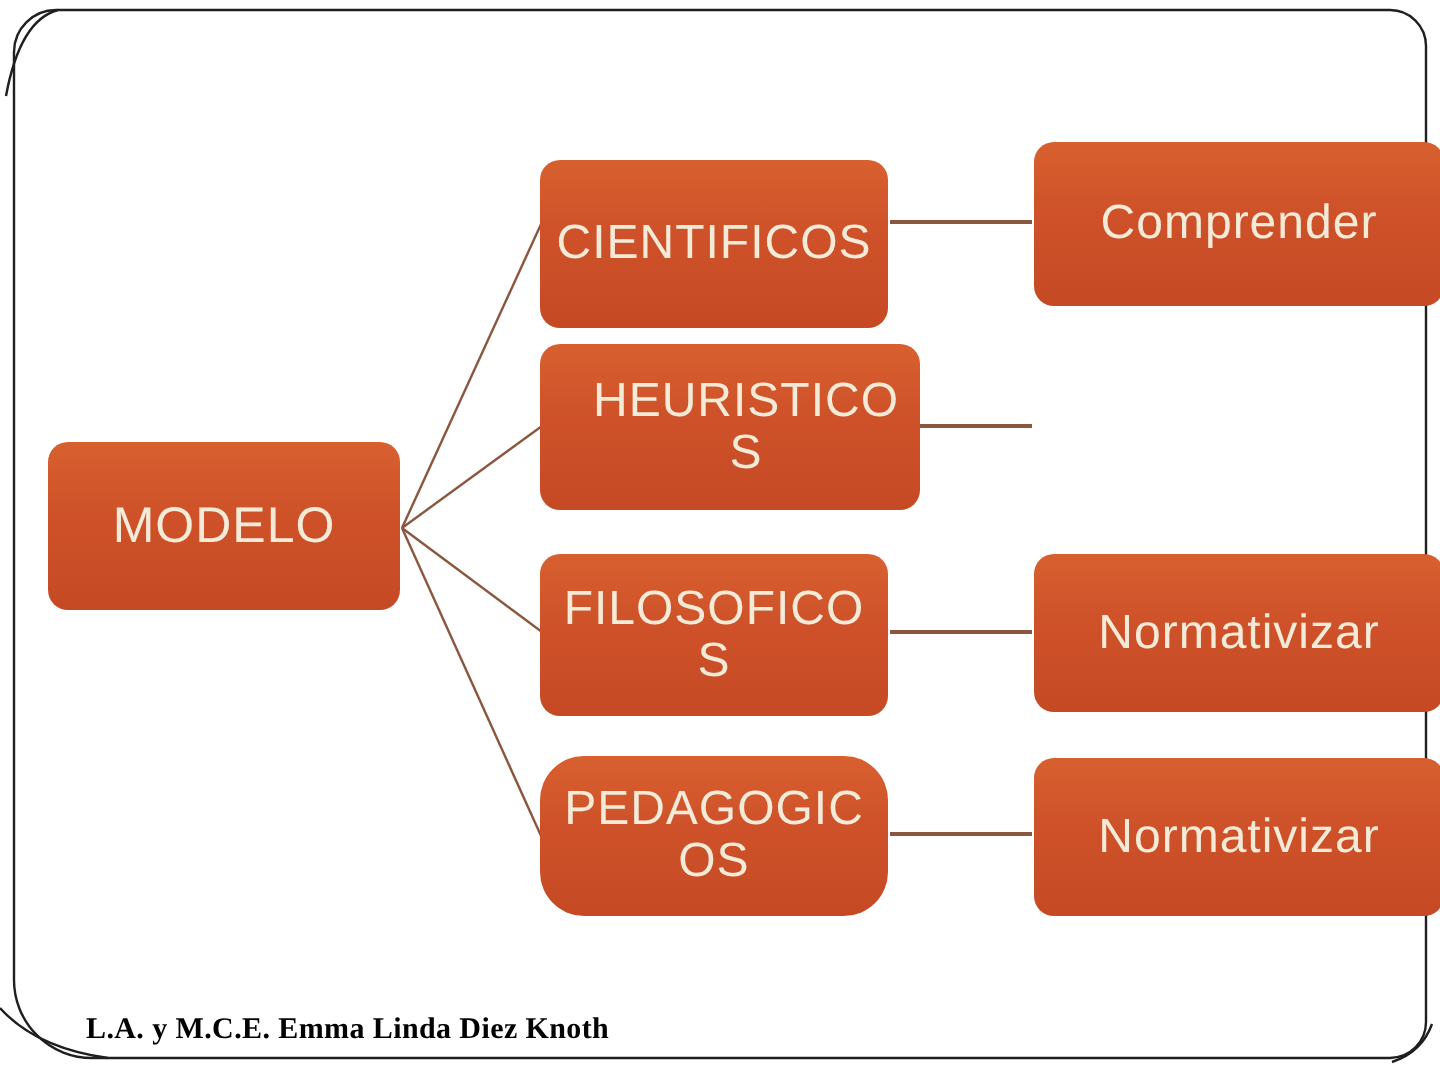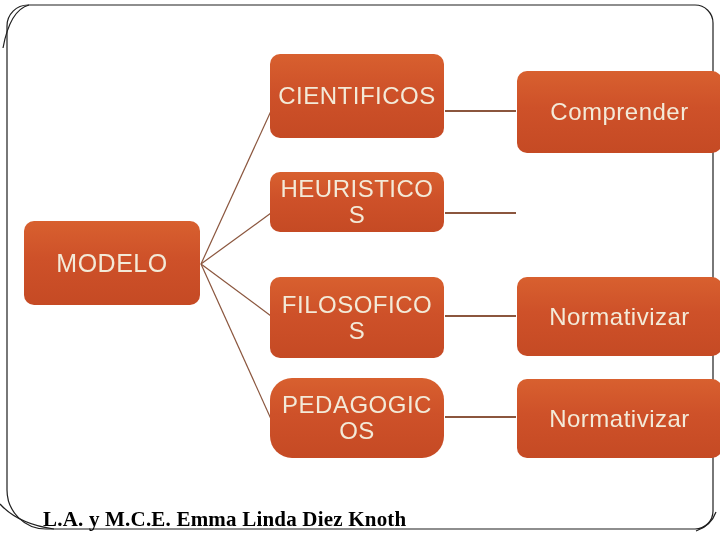--- a/index.html
+++ b/index.html
@@ -32,33 +32,33 @@
     display:flex;align-items:center;justify-content:center;
     text-align:center;
     white-space:pre-line;
     line-height:1.08;
     font-size:24px;
     letter-spacing:0.5px;
   }
   #node-modelo{left:24px;top:221px;width:176px;height:84px;font-size:25px;}
   .mid{left:270px;width:174px;}
   .act{left:517px;width:205px;}
-  #node-m1{top:54px;height:84px;}
-  #node-m2{top:172px;height:60px;}
+  #node-m1{top:80px;height:84px;}
+  #node-m2{top:172px;height:83px;padding-left:16px;}
   #node-m3{top:277px;height:81px;}
   #node-m4{top:378px;height:80px;border-radius:22px;}
   #node-a1{top:71px;height:82px;}
   #node-a2{top:173px;height:80px;}
   #node-a3{top:277px;height:79px;}
   #node-a4{top:379px;height:79px;}
   .footer{
     position:absolute;left:43px;top:507px;
     font-family:"Liberation Serif",serif;
     font-weight:bold;
-    font-size:21px;
+    font-size:15px;
     color:var(--footer-text);
     letter-spacing:0.2px;
   }
   .frame-path{stroke:var(--frame);stroke-width:1.2;fill:none;}
   .conn{stroke:var(--connector);fill:none;}
   .conn-fan{stroke-width:1.2;}
   .conn-h{stroke-width:2;}
 </style>
 </head>
 <body>

